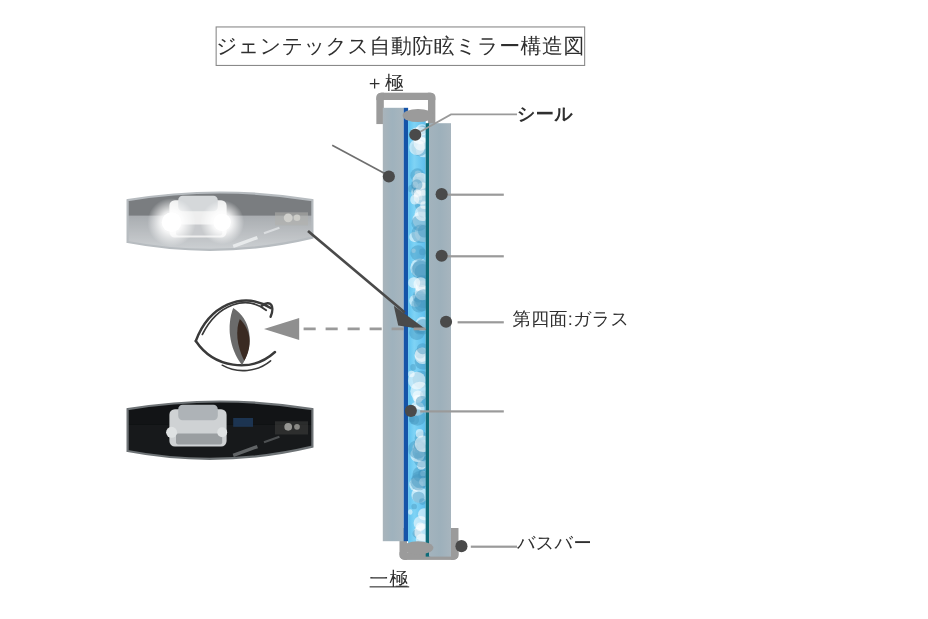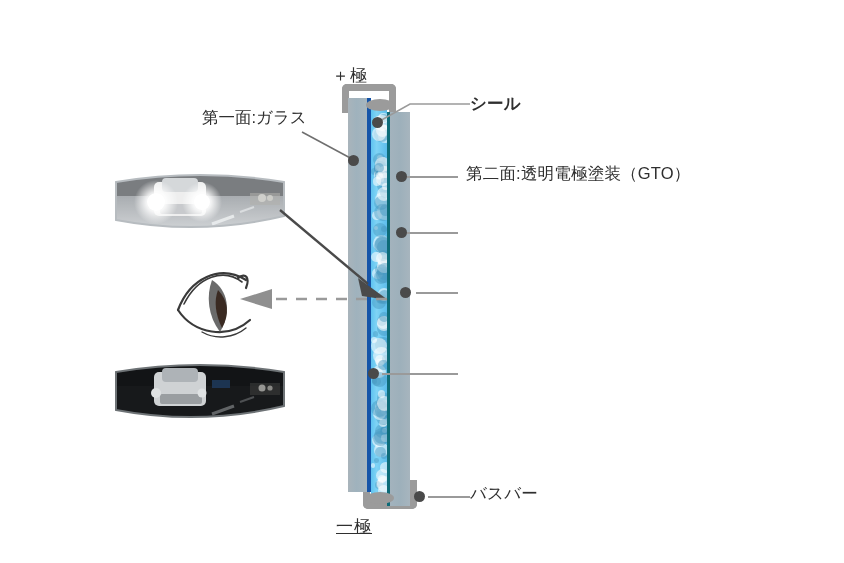--- a/index.html
+++ b/index.html
@@ -107,20 +107,23 @@
 
   
   #glare-arrow{position:absolute;left:276px;top:204px;width:114px;height:100px;}
   #dim-arrow{position:absolute;left:232px;top:288px;width:164px;height:22px;}
 </style>
 </head>
 <body>
 
 <div id="stage">
 
+  <div class="title-box">
+    <span class="title-text">ジェンテックス自動防眩ミラー構造図</span>
+  </div>
 
   <div class="polarity" id="plus-pole">＋極</div>
   <div class="polarity" id="minus-pole">一極</div>
 
   <div id="stack">
 
     <div class="busbar" id="busbar-top"></div>
     <div class="busbar" id="busbar-bottom"></div>
 
     <div class="glass" id="glass-first"></div>
@@ -255,40 +258,39 @@
   </div>
 
   <svg id="seal-leader" style="position:absolute;left:372px;top:96px;width:100px;height:32px;" viewBox="0 0 100 32">
     <polyline points="6,26 38,8 98,8" fill="none" stroke="#9a9a9a" stroke-width="1.6"></polyline>
   </svg>
   <div class="dot" style="left:372px;top:117px;"></div>
   <div class="r-label" style="left:470px;top:93px;font-weight:bold;">シール</div>
 
   <div class="lead-line" style="left:404px;top:176px;width:54px;"></div>
   <div class="dot" style="left:396px;top:171px;"></div>
-  <div class="r-label" style="left:466px;top:163px;">第二面:透明電極塗装（GTO）</div>
 
   <div class="lead-line" style="left:404px;top:232px;width:54px;"></div>
   <div class="dot" style="left:396px;top:227px;"></div>
 
   <div class="lead-line" style="left:416px;top:292px;width:42px;"></div>
   <div class="dot" style="left:400px;top:287px;"></div>
+  <div class="r-label" style="left:466px;top:279px;">第四面:ガラス</div>
 
   <div class="lead-line" style="left:382px;top:373px;width:76px;"></div>
   <div class="dot" style="left:368px;top:368px;"></div>
 
   <div class="lead-line" style="left:428px;top:496px;width:42px;"></div>
   <div class="dot" style="left:414px;top:491px;"></div>
   <div class="r-label" style="left:470px;top:483px;">バスバー</div>
 
   <svg id="first-leader" style="position:absolute;left:300px;top:130px;width:60px;height:34px;" viewBox="0 0 60 34">
     <line x1="2" y1="2" x2="54" y2="30" stroke="#6f6f6f" stroke-width="1.5"></line>
   </svg>
   <div class="dot" style="left:348px;top:155px;"></div>
-  <div class="l-label" style="left:202px;top:107px;">第一面:ガラス</div>
 
   <div class="mirror-photo" id="mirror-bright">
     <svg width="176" height="72" viewBox="0 0 176 72">
       <defs>
         <clipPath id="clipBright">
           <path d="M4,16 Q88,2 172,16 L172,50 Q88,70 4,54 Z"></path>
         </clipPath>
         <linearGradient id="roadB" x1="0" y1="0" x2="0" y2="1">
           <stop offset="0" stop-color="#8e9398"></stop>
           <stop offset="1" stop-color="#cfd3d6"></stop>

